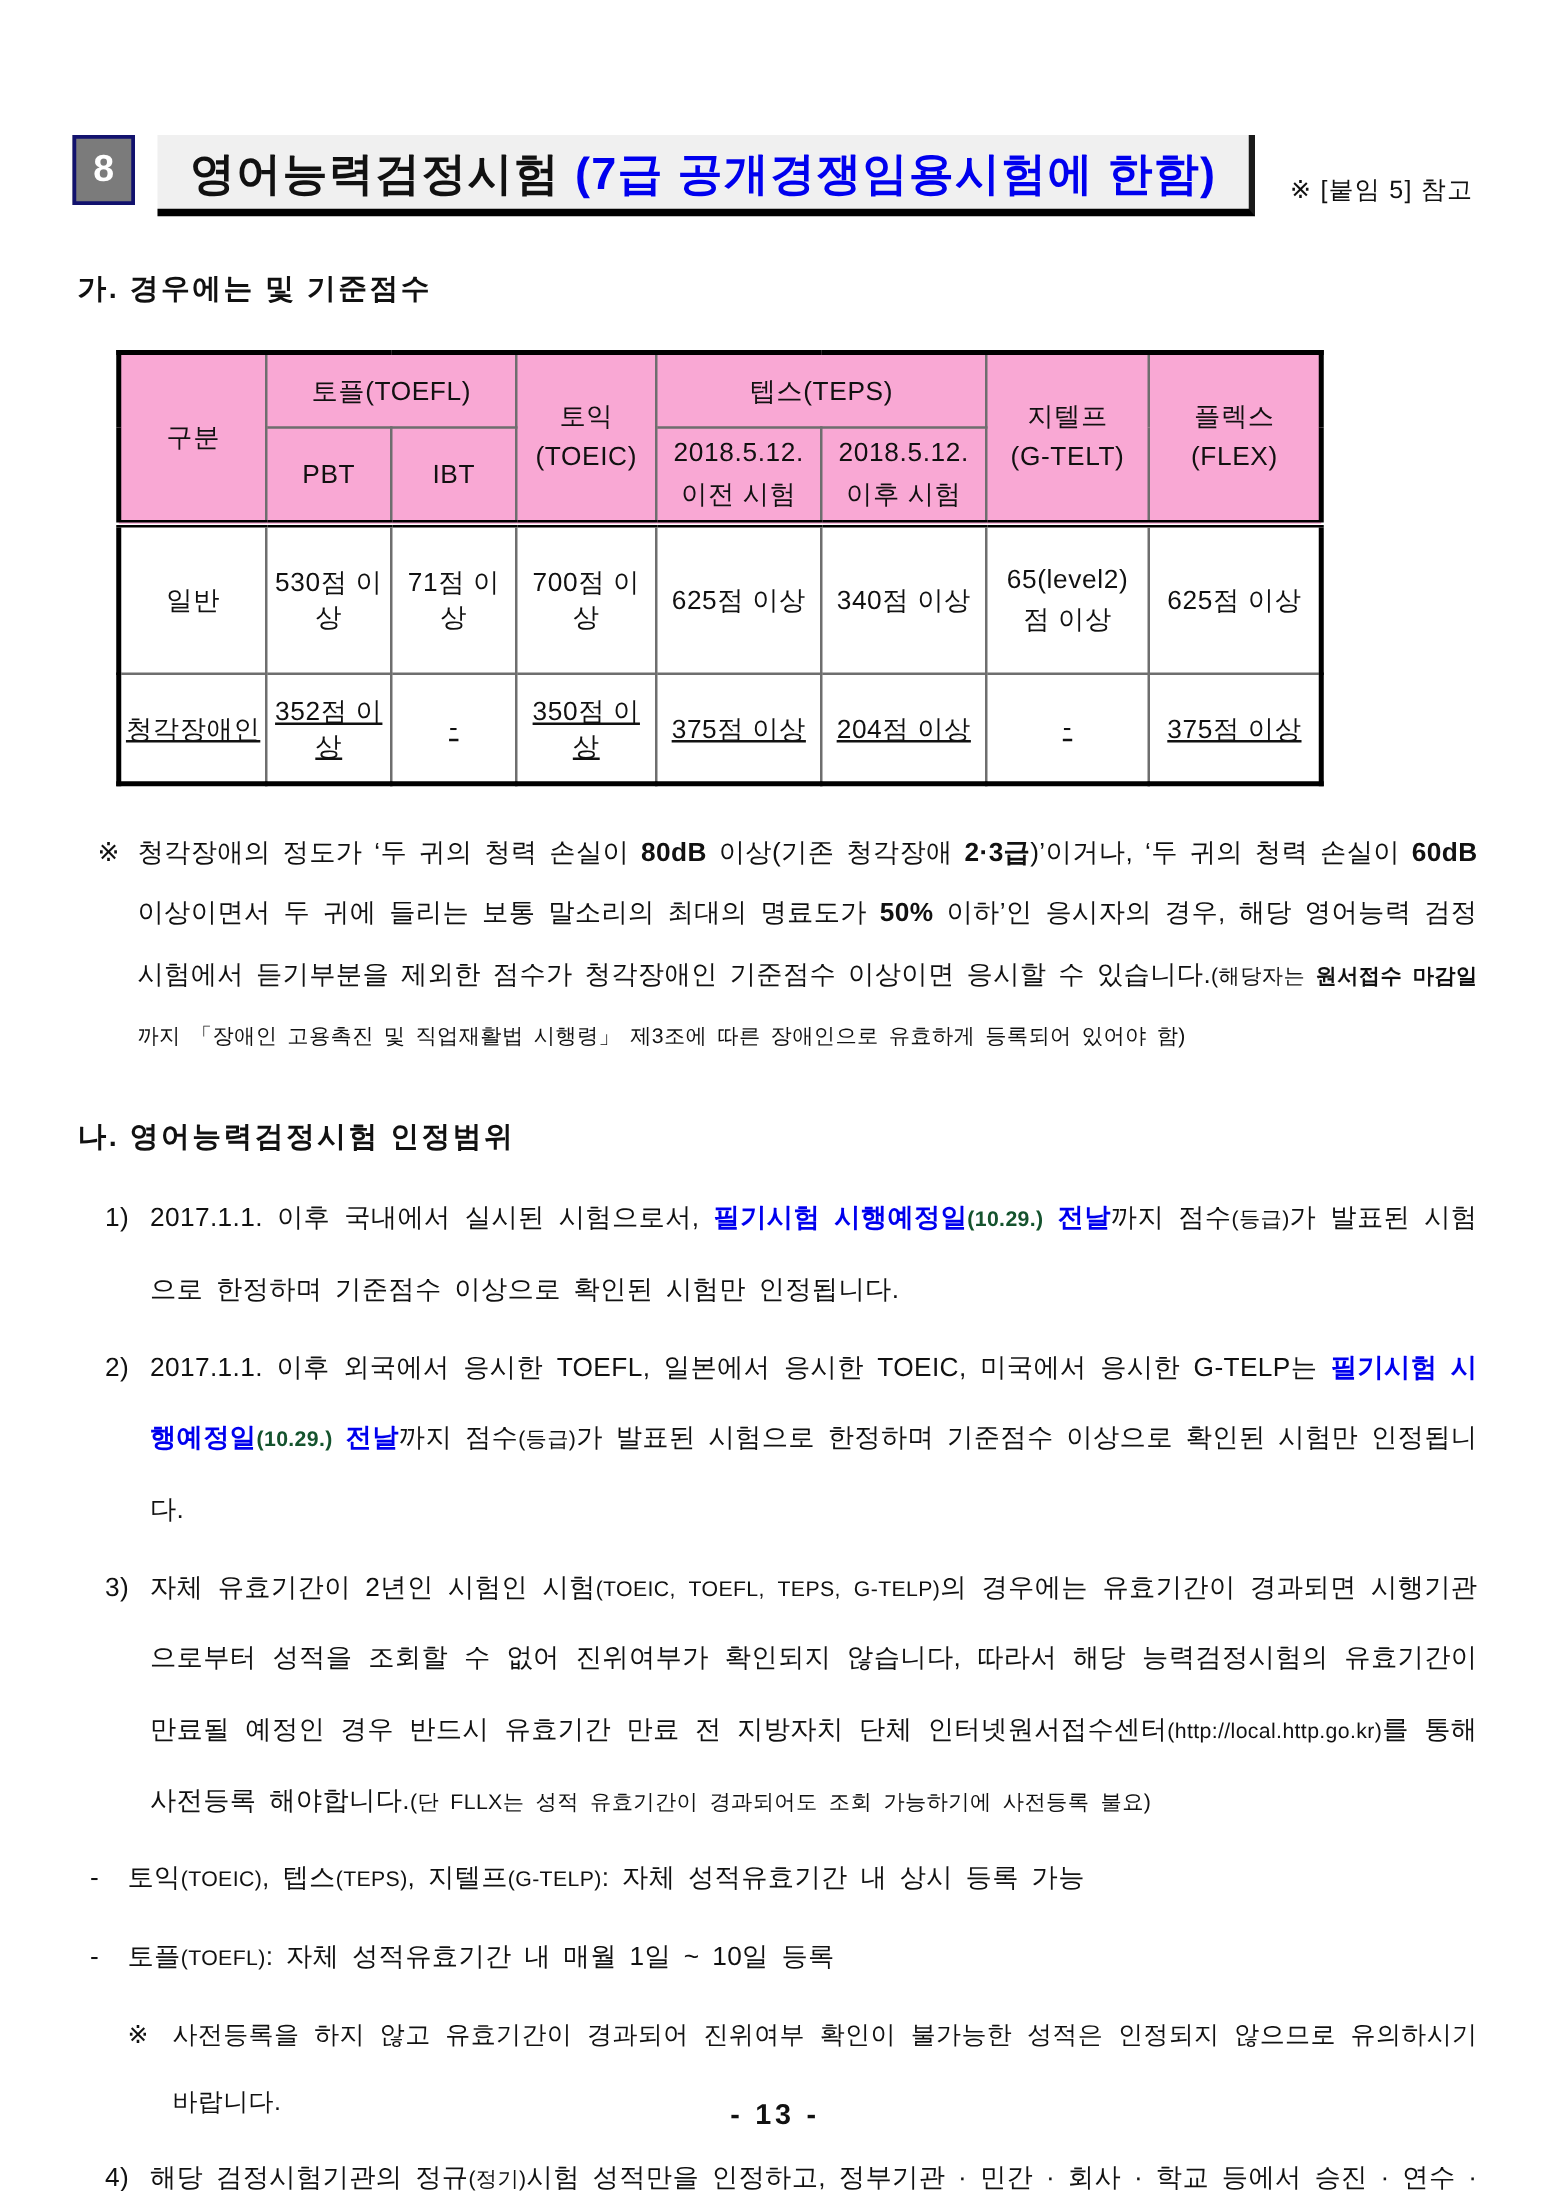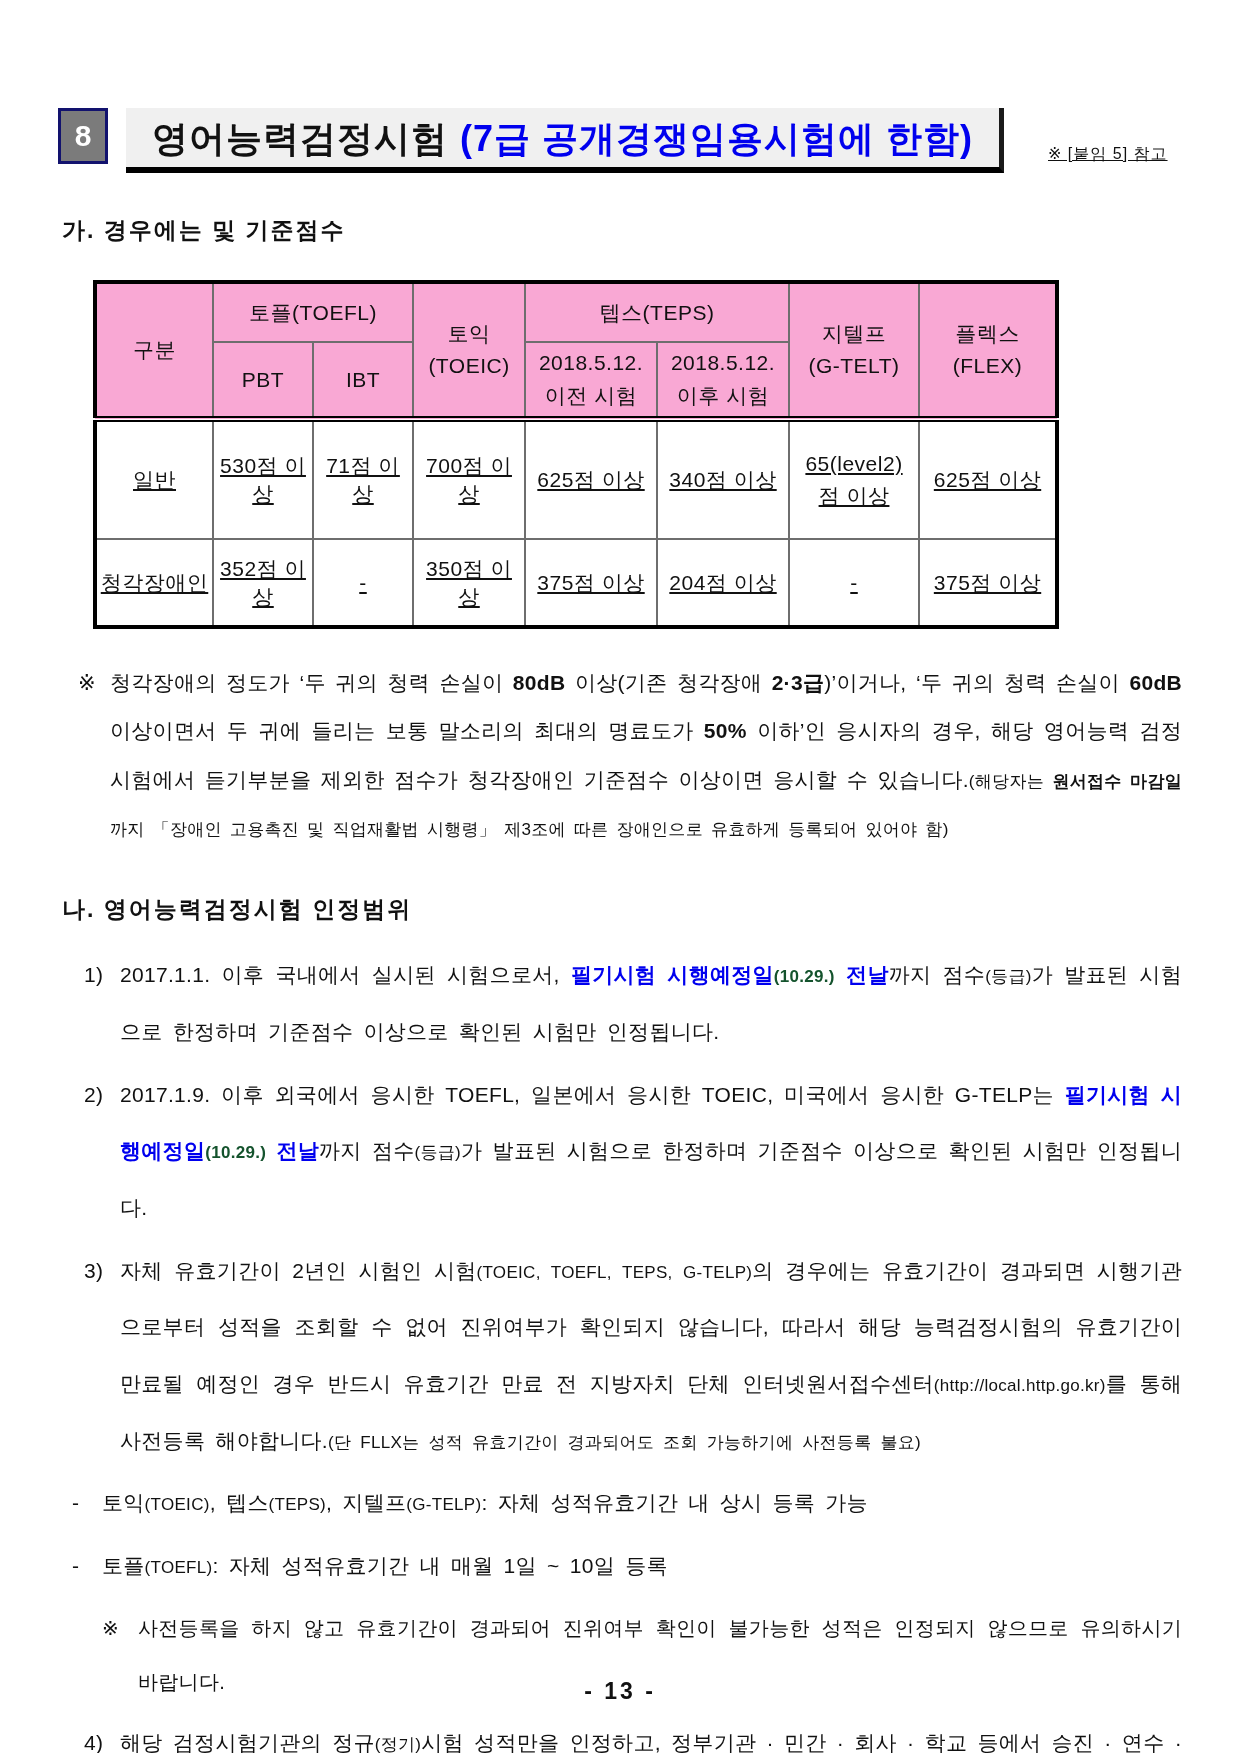--- a/index.html
+++ b/index.html
@@ -18,39 +18,39 @@
     color:#ffffff; font-size:30px; font-weight:bold;
     display:flex; align-items:center; justify-content:center;
   }
   .title-bar {
     margin-left:18px; background:#f0f0f0;
     border-bottom:6px solid #000000; border-right:5px solid #1a1a1a;
     padding:7px 26px 3px 26px;
     font-size:36px; font-weight:bold; letter-spacing:1px; white-space:nowrap;
   }
   .title-sub { color:#0000ee; margin-left:12px; }
-  .ref-note { margin-left:44px; font-size:16px; align-self:flex-end; padding-bottom:8px; white-space:nowrap; letter-spacing:1px;text-decoration:underline; }
+  .ref-note { margin-left:28px; font-size:20px; align-self:flex-end; padding-bottom:8px; white-space:nowrap; letter-spacing:1px; }
 
   
   .h-sec { margin:42px 60px 0 62px; font-size:23px; font-weight:bold; letter-spacing:2px; }
 
   
   .tbl-wrap { margin:34px 0 0 93px; }
   table.criteria { border-collapse:collapse; border:4px solid #000000; table-layout:fixed; width:962px; }
   .criteria th, .criteria td {
     border:2px solid #6e6e6e;
     text-align:center; vertical-align:middle;
     font-weight:normal; font-size:21px; padding:4px 2px;
     letter-spacing:0.5px;
   }
   .criteria thead th { background:#f9a8d4; }
   .criteria tbody tr:first-child td { border-top:6px double #000000; }
   .criteria tr.hr1 { height:60px; }
   .criteria tr.hr2 { height:70px; }
-  .criteria tr.br1 { height:120px;text-decoration:underline; }
+  .criteria tr.br1 { height:120px; }
   .criteria tr.br2 { height:88px;text-decoration:underline; }
   .cell-line { display:block; line-height:1.55; }
 
   
   .note1 {
     position:relative; margin:30px 58px 0 58px; padding-left:52px;
     font-size:21px; line-height:2.3; text-align:justify; letter-spacing:0.3px; word-spacing:3px;
   }
   .note1 .marker { position:absolute; left:20px; top:0; }
   .item {
@@ -171,21 +171,21 @@
 
   <div class="h-sec">나. 영어능력검정시험 인정범위</div>
 
   <div class="item first">
     <span class="marker">1)</span>
     <span>2017.1.1. 이후 국내에서 실시된 시험으로서, </span><span class="blue">필기시험 시행예정일</span><span class="blue-sm">(10.29.)</span><span class="blue"> 전날</span><span>까지 점수</span><span class="sm">(등급)</span><span>가 발표된 시험으로 한정하며 기준점수 이상으로 확인된 시험만 인정됩니다.</span>
   </div>
 
   <div class="item">
     <span class="marker">2)</span>
-    <span>2017.1.9. 이후 외국에서 응시한 TOEFL, 일본에서 응시한 TOEIC, 미국에서 응시한 G-TELP는 </span><span class="blue">필기시험 시행예정일</span><span class="blue-sm">(10.29.)</span><span class="blue"> 전날</span><span>까지 점수</span><span class="sm">(등급)</span><span>가 발표된 시험으로 한정하며 기준점수 이상으로 확인된 시험만 인정됩니다.</span>
+    <span>2017.1.1. 이후 외국에서 응시한 TOEFL, 일본에서 응시한 TOEIC, 미국에서 응시한 G-TELP는 </span><span class="blue">필기시험 시행예정일</span><span class="blue-sm">(10.29.)</span><span class="blue"> 전날</span><span>까지 점수</span><span class="sm">(등급)</span><span>가 발표된 시험으로 한정하며 기준점수 이상으로 확인된 시험만 인정됩니다.</span>
   </div>
 
   <div class="item">
     <span class="marker">3)</span>
     <span>자체 유효기간이 2년인 시험인 시험</span><span class="sm">(TOEIC, TOEFL, TEPS, G-TELP)</span><span>의 경우에는 유효기간이 경과되면 시행기관으로부터 성적을 조회할 수 없어 진위여부가 확인되지 않습니다, 따라서 해당 능력검정시험의 유효기간이 만료될 예정인 경우 반드시 유효기간 만료 전 지방자치 단체 인터넷원서접수센터</span><span class="sm">(http://local.http.go.kr)</span><span>를 통해 사전등록 해야합니다.</span><span class="sm">(단 FLLX는 성적 유효기간이 경과되어도 조회 가능하기에 사전등록 불요)</span>
   </div>
 
   <div class="item dash">
     <span class="marker">-</span>
     <span>토익</span><span class="sm">(TOEIC)</span><span>, 텝스</span><span class="sm">(TEPS)</span><span>, 지텔프</span><span class="sm">(G-TELP)</span><span>: 자체 성적유효기간 내 상시 등록 가능</span>

